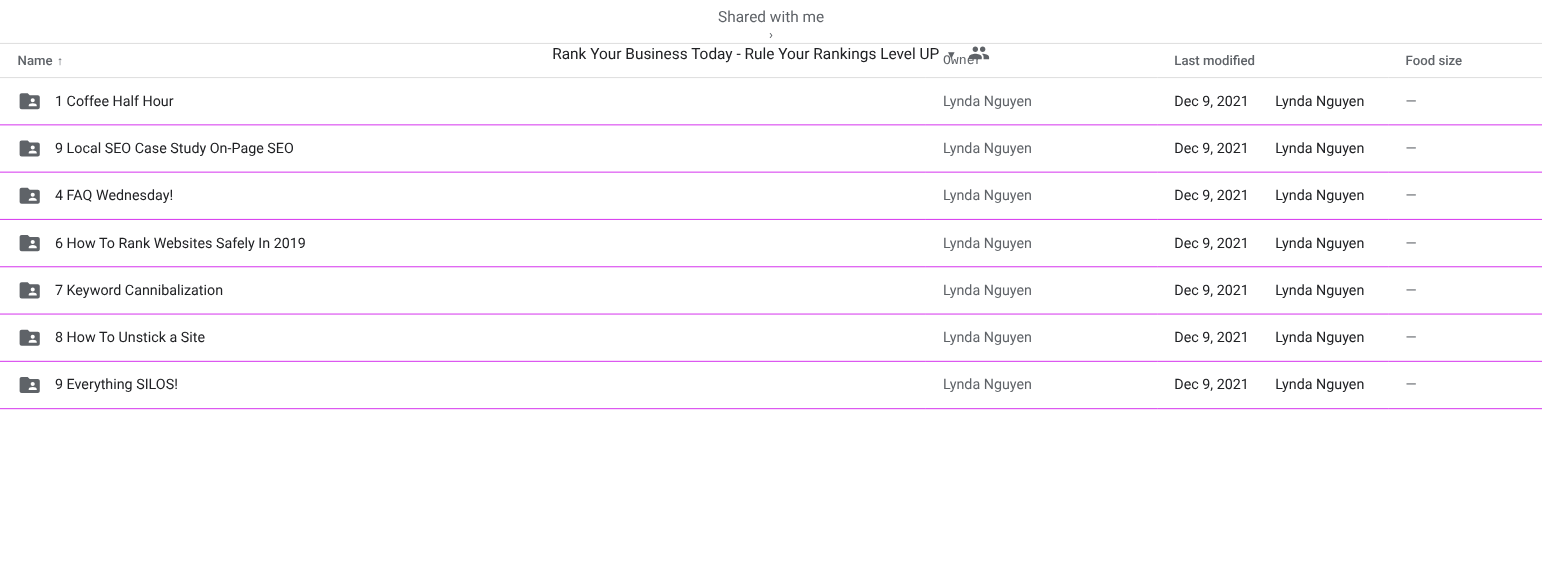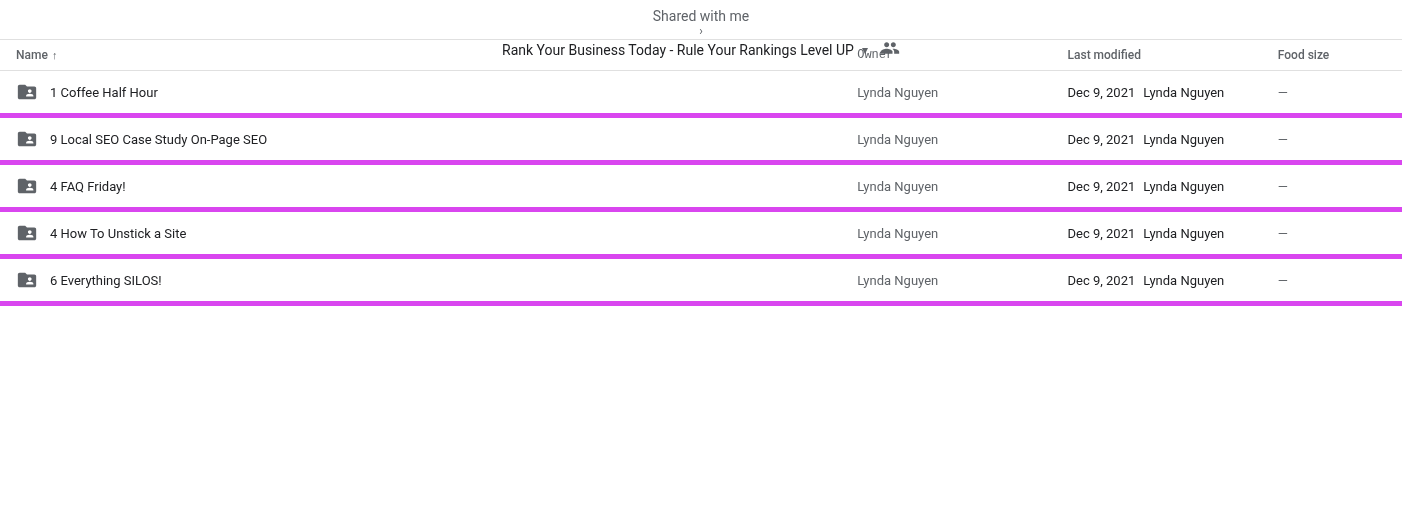--- a/index.html
+++ b/index.html
@@ -88,21 +88,21 @@
     .th-name-inner {
       display: flex;
       align-items: center;
       gap: 4px;
     }
     .sort-icon {
       font-size: 11px;
       color: #5f6368;
     }
     .file-table tbody tr {
-      border-bottom: 5px solid #d946ef;
+      border-bottom: 1px solid #d946ef;
       cursor: pointer;
     }
     .file-table td {
       padding: 10px 16px;
       font-size: 13px;
       color: #202124;
       vertical-align: middle;
     }
     .file-table td.owner-cell,
     .file-table td.modified-date-cell {
@@ -123,21 +123,21 @@
       width: 22px;
       height: 22px;
     }
     .folder-shared-icon svg {
       width: 22px;
       height: 22px;
     }
     .modified-cell-inner {
       display: flex;
       align-items: flex-start;
-      gap: 8px;
+      gap: 24px;
     }
   </style>
 </head>
 <body>
 
 <div class="breadcrumb">
   <a class="breadcrumb-link">Shared with me</a>
   <span class="breadcrumb-chevron">›</span>
   <span class="breadcrumb-current">
     <span>Rank Your Business Today - Rule Your Rankings Level UP</span>
@@ -212,61 +212,101 @@
         <td class="size-cell">—</td>
       </tr>
       <tr>
         <td>
     <div class="name-cell-inner">
       <span class="folder-shared-icon">
         <svg xmlns="http://www.w3.org/2000/svg" viewBox="0 0 24 24">
           <path d="M20 6h-8l-2-2H4c-1.1 0-2 .9-2 2v12c0 1.1.9 2 2 2h16c1.1 0 2-.9 2-2V8c0-1.1-.9-2-2-2zm-5 3c1.1 0 2 .9 2 2s-.9 2-2 2-2-.9-2-2 .9-2 2-2zm4 8h-8v-.57c0-.81.48-1.53 1.22-1.85C12.86 14.21 13.91 14 15 14s2.14.21 2.78.58c.74.32 1.22 1.04 1.22 1.85V17z" fill="#5f6368"></path>
         </svg>
       </span>
-      <span>4 FAQ Friday!</span>
-    </div>
-  </td>
-        <td class="owner-cell">Lynda Nguyen</td>
-        <td>
-    <div class="modified-cell-inner">
-      <span class="modified-date-cell">Dec 9, 2021</span>
-      <span class="modified-by-cell">Lynda Nguyen</span>
-    </div>
-  </td>
-        <td class="size-cell">—</td>
-      </tr>
-      <tr>
-        <td>
-    <div class="name-cell-inner">
-      <span class="folder-shared-icon">
-        <svg xmlns="http://www.w3.org/2000/svg" viewBox="0 0 24 24">
-          <path d="M20 6h-8l-2-2H4c-1.1 0-2 .9-2 2v12c0 1.1.9 2 2 2h16c1.1 0 2-.9 2-2V8c0-1.1-.9-2-2-2zm-5 3c1.1 0 2 .9 2 2s-.9 2-2 2-2-.9-2-2 .9-2 2-2zm4 8h-8v-.57c0-.81.48-1.53 1.22-1.85C12.86 14.21 13.91 14 15 14s2.14.21 2.78.58c.74.32 1.22 1.04 1.22 1.85V17z" fill="#5f6368"></path>
-        </svg>
-      </span>
-      <span>4 How To Unstick a Site</span>
-    </div>
-  </td>
-        <td class="owner-cell">Lynda Nguyen</td>
-        <td>
-    <div class="modified-cell-inner">
-      <span class="modified-date-cell">Dec 9, 2021</span>
-      <span class="modified-by-cell">Lynda Nguyen</span>
-    </div>
-  </td>
-        <td class="size-cell">—</td>
-      </tr>
-      <tr>
-        <td>
-    <div class="name-cell-inner">
-      <span class="folder-shared-icon">
-        <svg xmlns="http://www.w3.org/2000/svg" viewBox="0 0 24 24">
-          <path d="M20 6h-8l-2-2H4c-1.1 0-2 .9-2 2v12c0 1.1.9 2 2 2h16c1.1 0 2-.9 2-2V8c0-1.1-.9-2-2-2zm-5 3c1.1 0 2 .9 2 2s-.9 2-2 2-2-.9-2-2 .9-2 2-2zm4 8h-8v-.57c0-.81.48-1.53 1.22-1.85C12.86 14.21 13.91 14 15 14s2.14.21 2.78.58c.74.32 1.22 1.04 1.22 1.85V17z" fill="#5f6368"></path>
-        </svg>
-      </span>
-      <span>6 Everything SILOS!</span>
+      <span>4 FAQ Wednesday!</span>
+    </div>
+  </td>
+        <td class="owner-cell">Lynda Nguyen</td>
+        <td>
+    <div class="modified-cell-inner">
+      <span class="modified-date-cell">Dec 9, 2021</span>
+      <span class="modified-by-cell">Lynda Nguyen</span>
+    </div>
+  </td>
+        <td class="size-cell">—</td>
+      </tr>
+      <tr>
+        <td>
+    <div class="name-cell-inner">
+      <span class="folder-shared-icon">
+        <svg xmlns="http://www.w3.org/2000/svg" viewBox="0 0 24 24">
+          <path d="M20 6h-8l-2-2H4c-1.1 0-2 .9-2 2v12c0 1.1.9 2 2 2h16c1.1 0 2-.9 2-2V8c0-1.1-.9-2-2-2zm-5 3c1.1 0 2 .9 2 2s-.9 2-2 2-2-.9-2-2 .9-2 2-2zm4 8h-8v-.57c0-.81.48-1.53 1.22-1.85C12.86 14.21 13.91 14 15 14s2.14.21 2.78.58c.74.32 1.22 1.04 1.22 1.85V17z" fill="#5f6368"></path>
+        </svg>
+      </span>
+      <span>6 How To Rank Websites Safely In 2019</span>
+    </div>
+  </td>
+        <td class="owner-cell">Lynda Nguyen</td>
+        <td>
+    <div class="modified-cell-inner">
+      <span class="modified-date-cell">Dec 9, 2021</span>
+      <span class="modified-by-cell">Lynda Nguyen</span>
+    </div>
+  </td>
+        <td class="size-cell">—</td>
+      </tr>
+      <tr>
+        <td>
+    <div class="name-cell-inner">
+      <span class="folder-shared-icon">
+        <svg xmlns="http://www.w3.org/2000/svg" viewBox="0 0 24 24">
+          <path d="M20 6h-8l-2-2H4c-1.1 0-2 .9-2 2v12c0 1.1.9 2 2 2h16c1.1 0 2-.9 2-2V8c0-1.1-.9-2-2-2zm-5 3c1.1 0 2 .9 2 2s-.9 2-2 2-2-.9-2-2 .9-2 2-2zm4 8h-8v-.57c0-.81.48-1.53 1.22-1.85C12.86 14.21 13.91 14 15 14s2.14.21 2.78.58c.74.32 1.22 1.04 1.22 1.85V17z" fill="#5f6368"></path>
+        </svg>
+      </span>
+      <span>7 Keyword Cannibalization</span>
+    </div>
+  </td>
+        <td class="owner-cell">Lynda Nguyen</td>
+        <td>
+    <div class="modified-cell-inner">
+      <span class="modified-date-cell">Dec 9, 2021</span>
+      <span class="modified-by-cell">Lynda Nguyen</span>
+    </div>
+  </td>
+        <td class="size-cell">—</td>
+      </tr>
+      <tr>
+        <td>
+    <div class="name-cell-inner">
+      <span class="folder-shared-icon">
+        <svg xmlns="http://www.w3.org/2000/svg" viewBox="0 0 24 24">
+          <path d="M20 6h-8l-2-2H4c-1.1 0-2 .9-2 2v12c0 1.1.9 2 2 2h16c1.1 0 2-.9 2-2V8c0-1.1-.9-2-2-2zm-5 3c1.1 0 2 .9 2 2s-.9 2-2 2-2-.9-2-2 .9-2 2-2zm4 8h-8v-.57c0-.81.48-1.53 1.22-1.85C12.86 14.21 13.91 14 15 14s2.14.21 2.78.58c.74.32 1.22 1.04 1.22 1.85V17z" fill="#5f6368"></path>
+        </svg>
+      </span>
+      <span>8 How To Unstick a Site</span>
+    </div>
+  </td>
+        <td class="owner-cell">Lynda Nguyen</td>
+        <td>
+    <div class="modified-cell-inner">
+      <span class="modified-date-cell">Dec 9, 2021</span>
+      <span class="modified-by-cell">Lynda Nguyen</span>
+    </div>
+  </td>
+        <td class="size-cell">—</td>
+      </tr>
+      <tr>
+        <td>
+    <div class="name-cell-inner">
+      <span class="folder-shared-icon">
+        <svg xmlns="http://www.w3.org/2000/svg" viewBox="0 0 24 24">
+          <path d="M20 6h-8l-2-2H4c-1.1 0-2 .9-2 2v12c0 1.1.9 2 2 2h16c1.1 0 2-.9 2-2V8c0-1.1-.9-2-2-2zm-5 3c1.1 0 2 .9 2 2s-.9 2-2 2-2-.9-2-2 .9-2 2-2zm4 8h-8v-.57c0-.81.48-1.53 1.22-1.85C12.86 14.21 13.91 14 15 14s2.14.21 2.78.58c.74.32 1.22 1.04 1.22 1.85V17z" fill="#5f6368"></path>
+        </svg>
+      </span>
+      <span>9 Everything SILOS!</span>
     </div>
   </td>
         <td class="owner-cell">Lynda Nguyen</td>
         <td>
     <div class="modified-cell-inner">
       <span class="modified-date-cell">Dec 9, 2021</span>
       <span class="modified-by-cell">Lynda Nguyen</span>
     </div>
   </td>
         <td class="size-cell">—</td>

